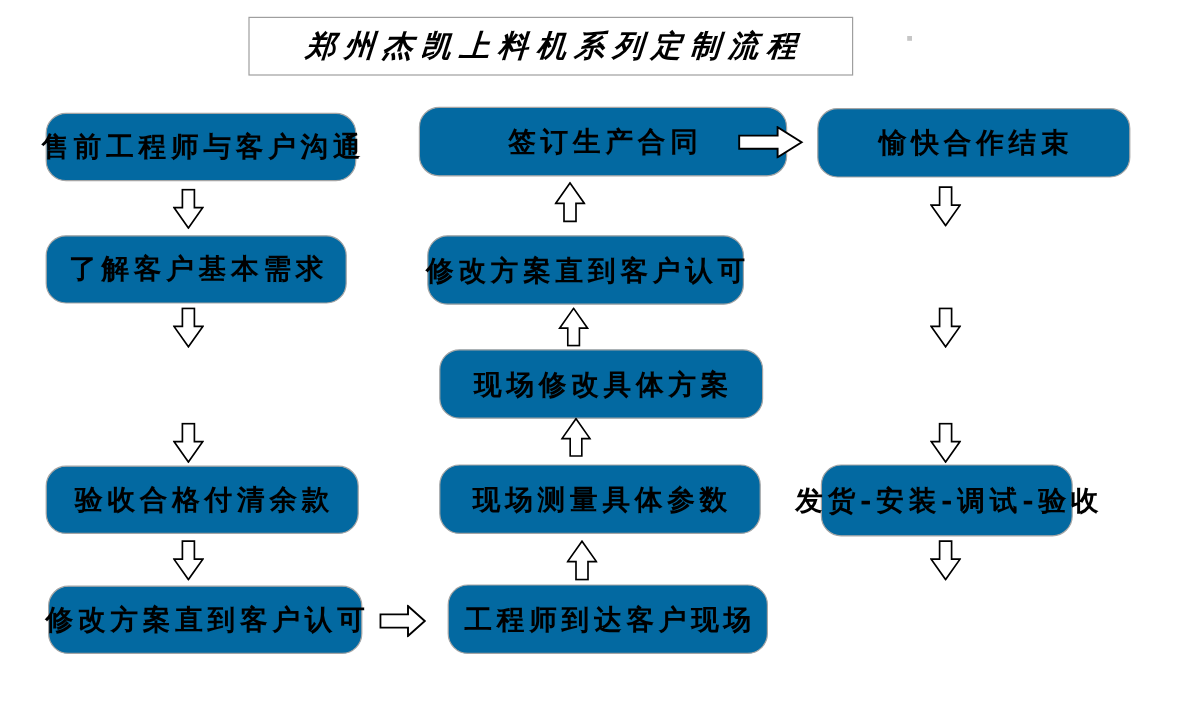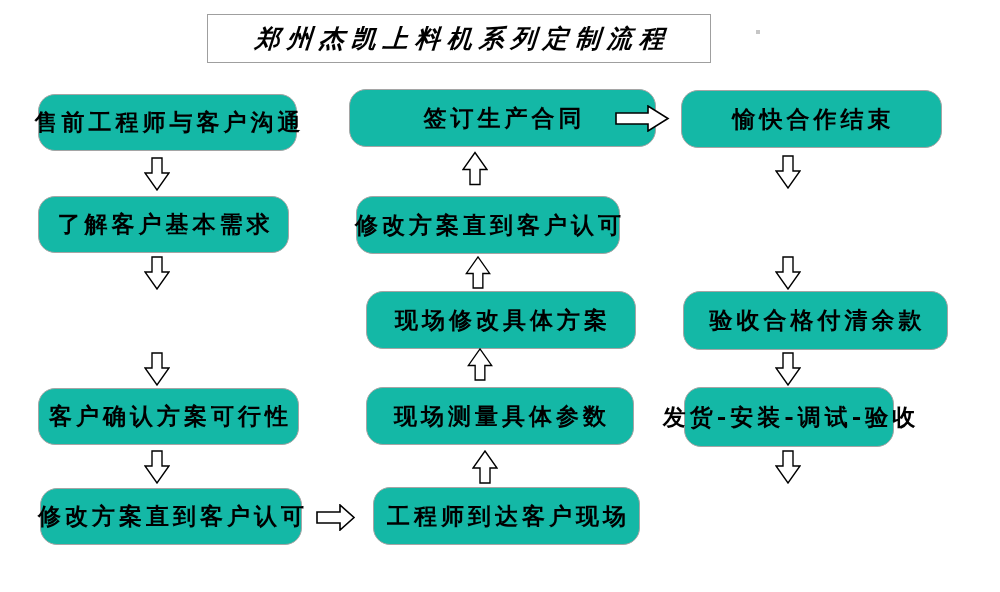--- a/index.html
+++ b/index.html
@@ -10,21 +10,21 @@
   .title-box{
     position:absolute;left:207px;top:14px;width:504px;height:49px;
     border:1px solid #9f9f9f;background:#ffffff;
     display:flex;align-items:center;justify-content:center;box-sizing:border-box;
   }
   .title-text{
     font-size:25px;font-weight:bold;font-style:italic;letter-spacing:7px;
     color:#000;white-space:nowrap;transform:skewX(-4deg);text-indent:7px;
   }
   .step{
-    position:absolute;border:1px solid #a5a5a5;border-radius:17px;background:#14b8a6;
+    position:absolute;border:1px solid #a5a5a5;border-radius:17px;background:#0369a1;
     display:flex;align-items:center;justify-content:center;box-sizing:border-box;
   }
   .step-label{
     font-size:23px;font-weight:bold;letter-spacing:4px;text-indent:4px;
     color:#000;white-space:nowrap;
   }
   .arrow{position:absolute;display:block;}
   .arrow polygon{fill:#ffffff;stroke:#000000;stroke-width:1.4;stroke-linejoin:miter;}
   .arrow-h polygon{stroke-width:1.6;}
   .stray-dot{position:absolute;left:756px;top:30px;width:4px;height:4px;background:#c6c6c6;}
@@ -39,21 +39,21 @@
   </div>
   <div class="stray-dot"></div>
 
   <div class="step" style="left:38px;top:94px;width:259px;height:57px">
     <span class="step-label">售前工程师与客户沟通</span>
   </div>
   <div class="step" style="left:38px;top:196px;width:251px;height:57px">
     <span class="step-label">了解客户基本需求</span>
   </div>
   <div class="step" style="left:38px;top:388px;width:261px;height:57px">
-    <span class="step-label">客户确认方案可行性</span>
+    <span class="step-label">验收合格付清余款</span>
   </div>
   <div class="step" style="left:40px;top:488px;width:262px;height:57px">
     <span class="step-label">修改方案直到客户认可</span>
   </div>
 
   <div class="step" style="left:349px;top:89px;width:307px;height:58px">
     <span class="step-label">签订生产合同</span>
   </div>
   <div class="step" style="left:356px;top:196px;width:264px;height:58px">
     <span class="step-label">修改方案直到客户认可</span>
@@ -63,23 +63,20 @@
   </div>
   <div class="step" style="left:373px;top:487px;width:267px;height:58px">
     <span class="step-label">工程师到达客户现场</span>
   </div>
   <div class="step" style="left:366px;top:387px;width:268px;height:58px">
     <span class="step-label">现场测量具体参数</span>
   </div>
 
   <div class="step" style="left:681px;top:90px;width:261px;height:58px">
     <span class="step-label">愉快合作结束</span>
-  </div>
-  <div class="step" style="left:683px;top:291px;width:265px;height:59px">
-    <span class="step-label">验收合格付清余款</span>
   </div>
   <div class="step" style="left:684px;top:387px;width:210px;height:60px">
     <span class="step-label">发货-安装-调试-验收</span>
   </div>
 
   <svg class="arrow" style="left:144px;top:157px" width="26" height="34" viewBox="0 0 26 34">
       <polygon points="8,1 18,1 18,16 25,16 13,33 1,16 8,16"></polygon>
     </svg>
   <svg class="arrow" style="left:144px;top:256px" width="26" height="34" viewBox="0 0 26 34">
       <polygon points="8,1 18,1 18,16 25,16 13,33 1,16 8,16"></polygon>

